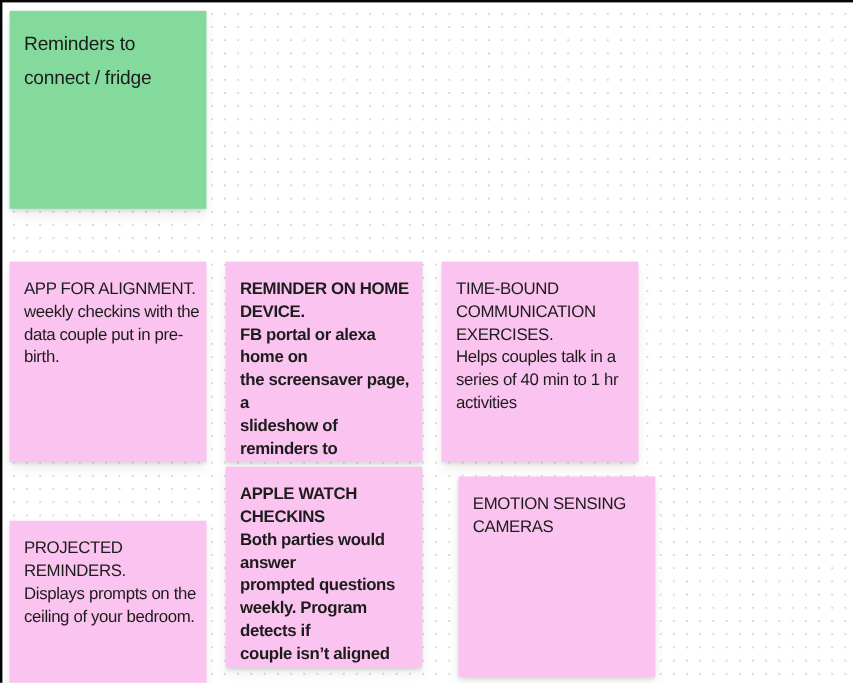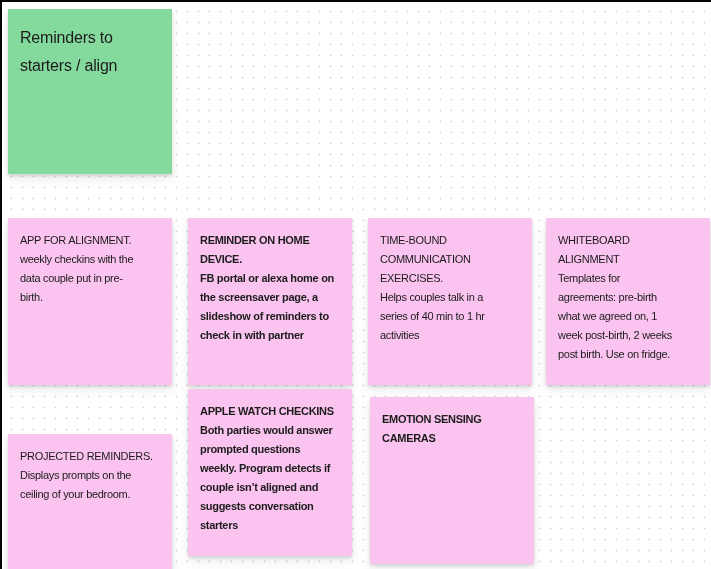--- a/index.html
+++ b/index.html
@@ -32,21 +32,21 @@
     white-space: pre-wrap;
     color: var(--note_text, #1e1e1e);
   }
   .note.pink {
     width: 164px;
     height: 167px;
     background: var(--pink_note, #fbc3ef);
     padding: 13px 4px 10px 12px;
   }
   .note.pink .note-text {
-    font-size: 11px;
+    font-size: 14px;
     line-height: 19px;
     letter-spacing: -0.3px;
   }
   .note.green {
     width: 164px;
     height: 165px;
     background: var(--green_note, #84d99d);
     padding: 15px 8px 12px 12px;
   }
   .note.green .note-text {
@@ -55,30 +55,30 @@
     letter-spacing: -0.2px;
   }
   
   .pos-title { left: 6px;   top: 7px; }
   .r1c1      { left: 6px;   top: 216px; }
   .r1c2      { left: 186px; top: 216px; font-weight: bold; }
   .r1c3      { left: 366px; top: 216px; }
   .r1c4      { left: 544px; top: 216px; width: 162px; }
   .r2c1      { left: 6px;   top: 395px; height: 163px; margin-top: 37px; }
   .r2c2      { left: 186px; top: 387px; height: 163px; font-weight: bold; }
-  .r2c3      { left: 368px; top: 395px; height: 163px; font-weight: bold; }
+  .r2c3      { left: 380px; top: 395px; height: 163px; }
 </style>
 </head>
 <body>
 
 <div class="canvas">
 
   <div class="note green pos-title">
     <span class="note-text">Reminders to
-starters / align</span>
+connect / fridge</span>
   </div>
 
   <div class="note pink r1c1">
     <span class="note-text">APP FOR ALIGNMENT.
 weekly checkins with the
 data couple put in pre-
 birth.</span>
   </div>
 
   <div class="note pink r1c2">
@@ -92,29 +92,20 @@
 
   <div class="note pink r1c3">
     <span class="note-text">TIME-BOUND
 COMMUNICATION
 EXERCISES.
 Helps couples talk in a
 series of 40 min to 1 hr
 activities</span>
   </div>
 
-  <div class="note pink r1c4">
-    <span class="note-text">WHITEBOARD
-ALIGNMENT
-Templates for
-agreements: pre-birth
-what we agreed on, 1
-week post-birth, 2 weeks
-post birth. Use on fridge.</span>
-  </div>
 
   <div class="note pink r2c1">
     <span class="note-text">PROJECTED REMINDERS.
 Displays prompts on the
 ceiling of your bedroom.</span>
   </div>
 
   <div class="note pink r2c2">
     <span class="note-text">APPLE WATCH CHECKINS
 Both parties would answer

